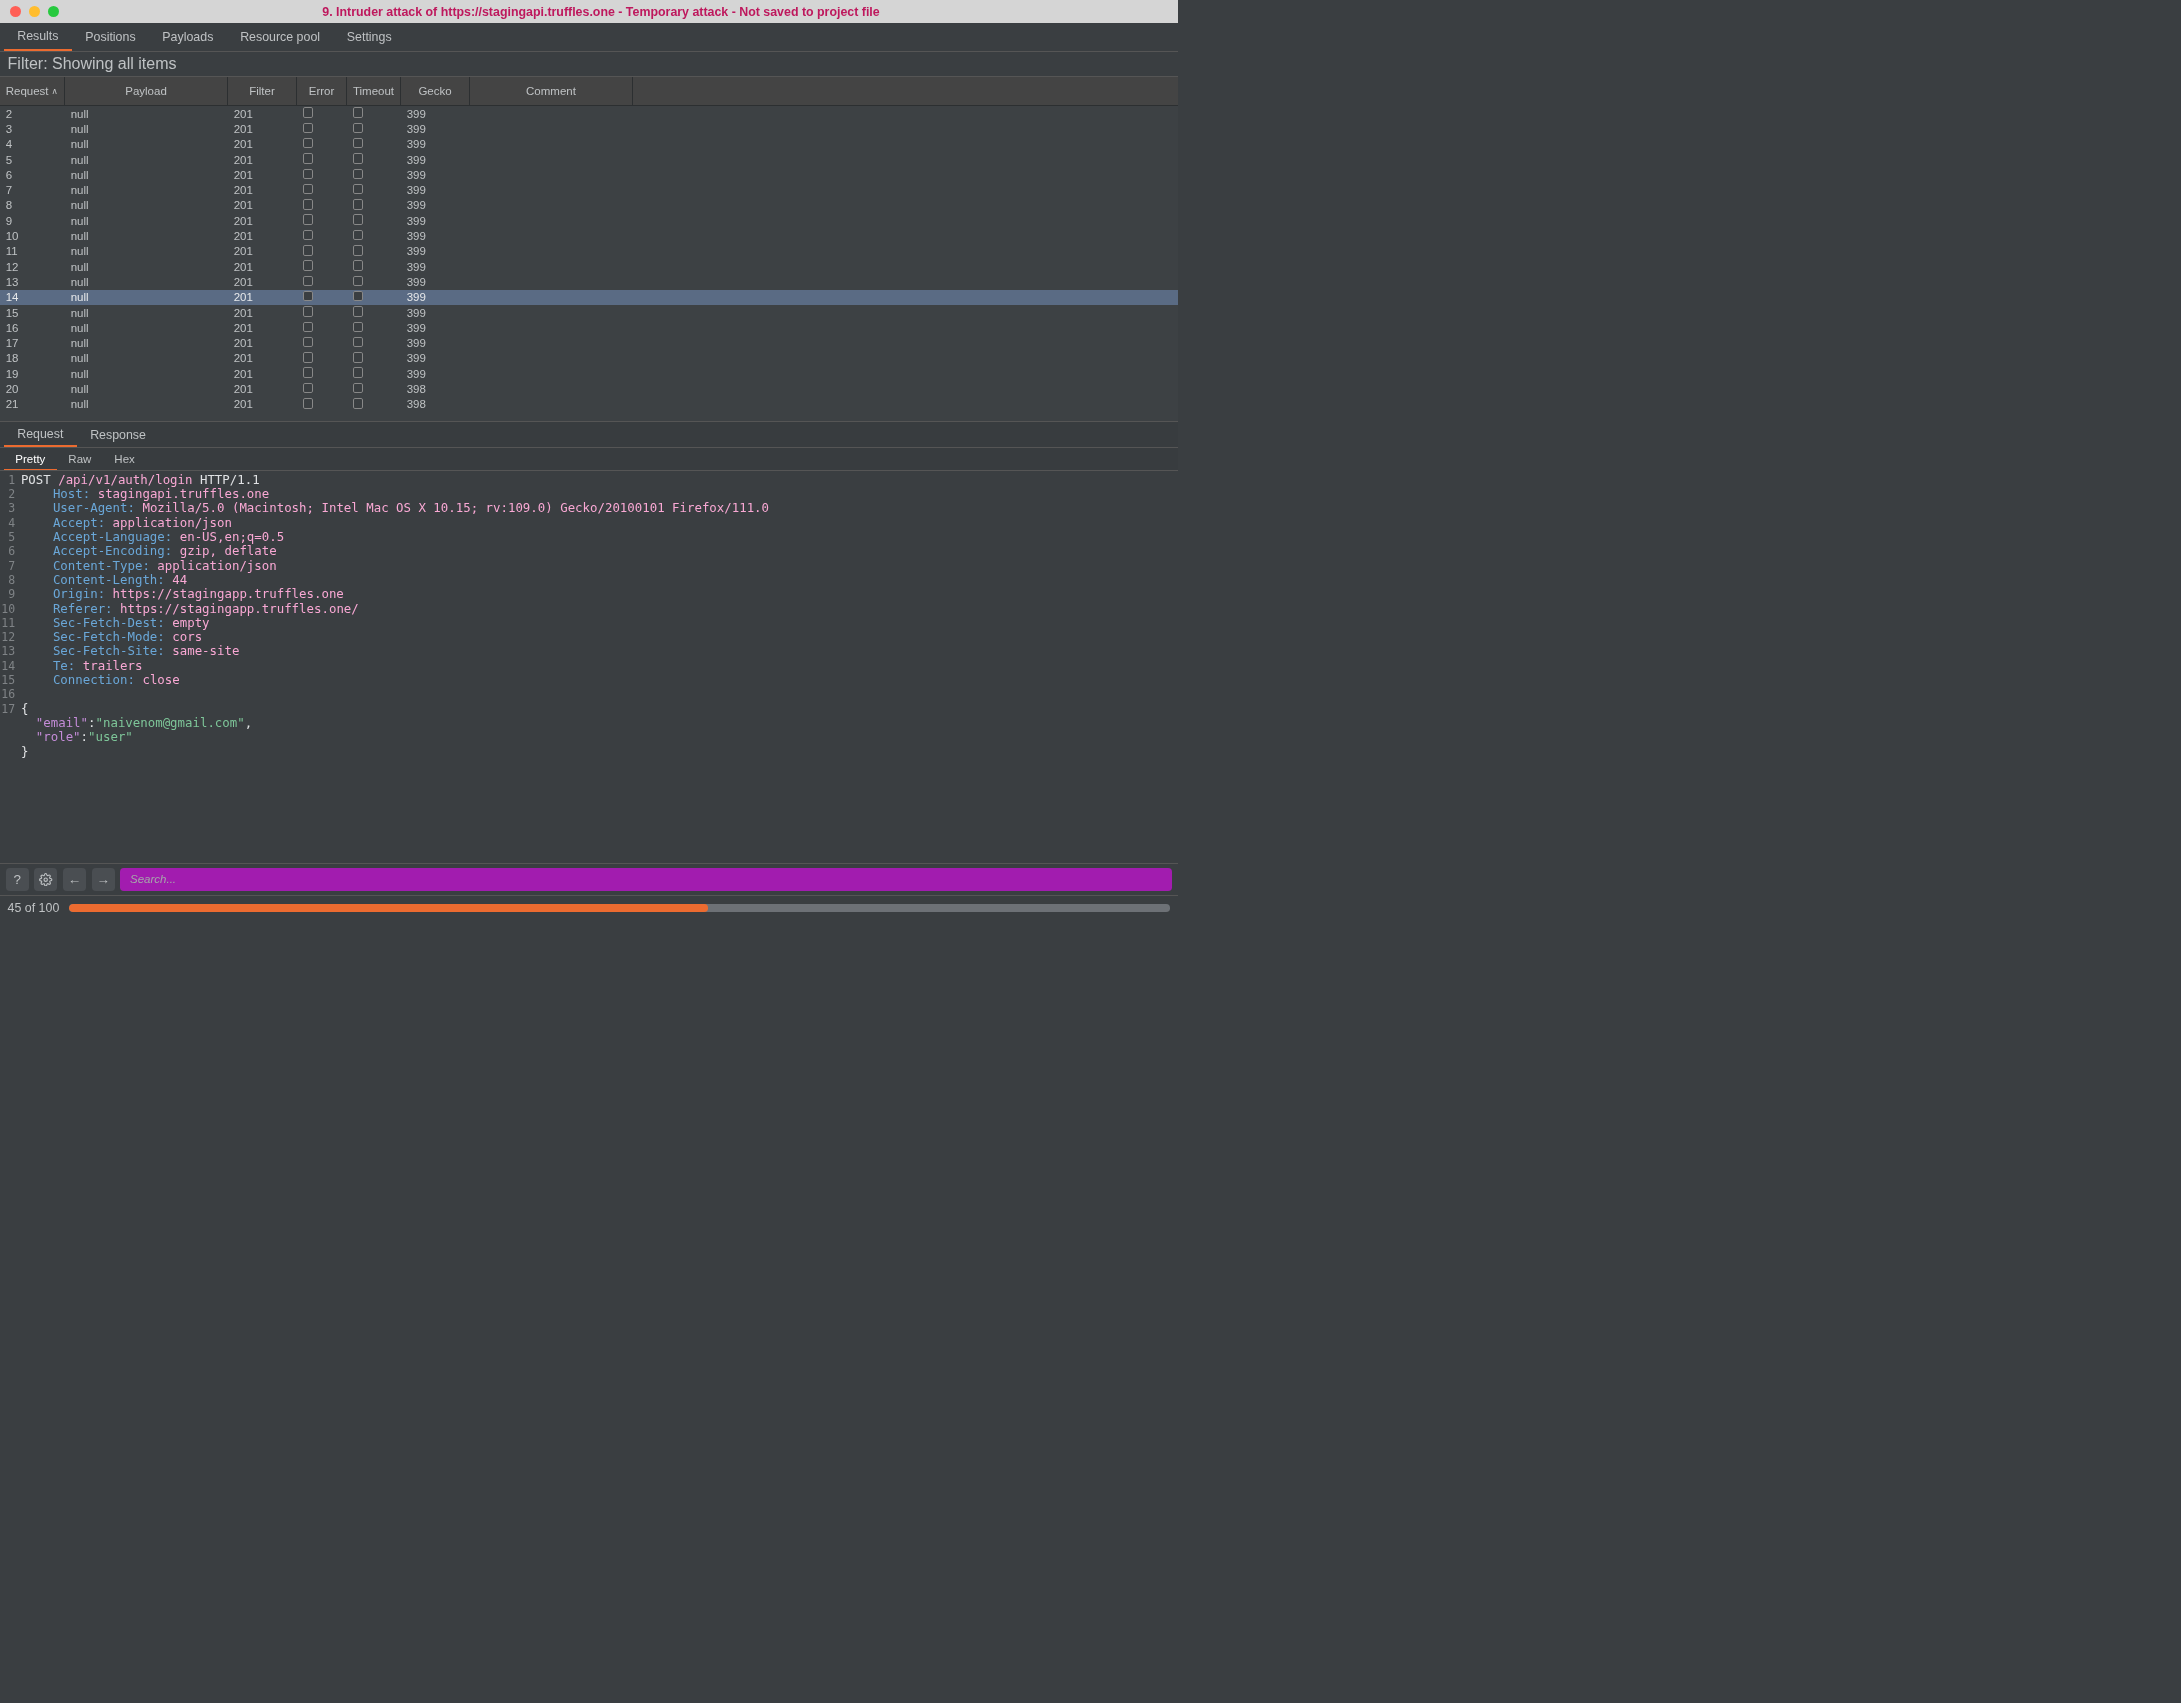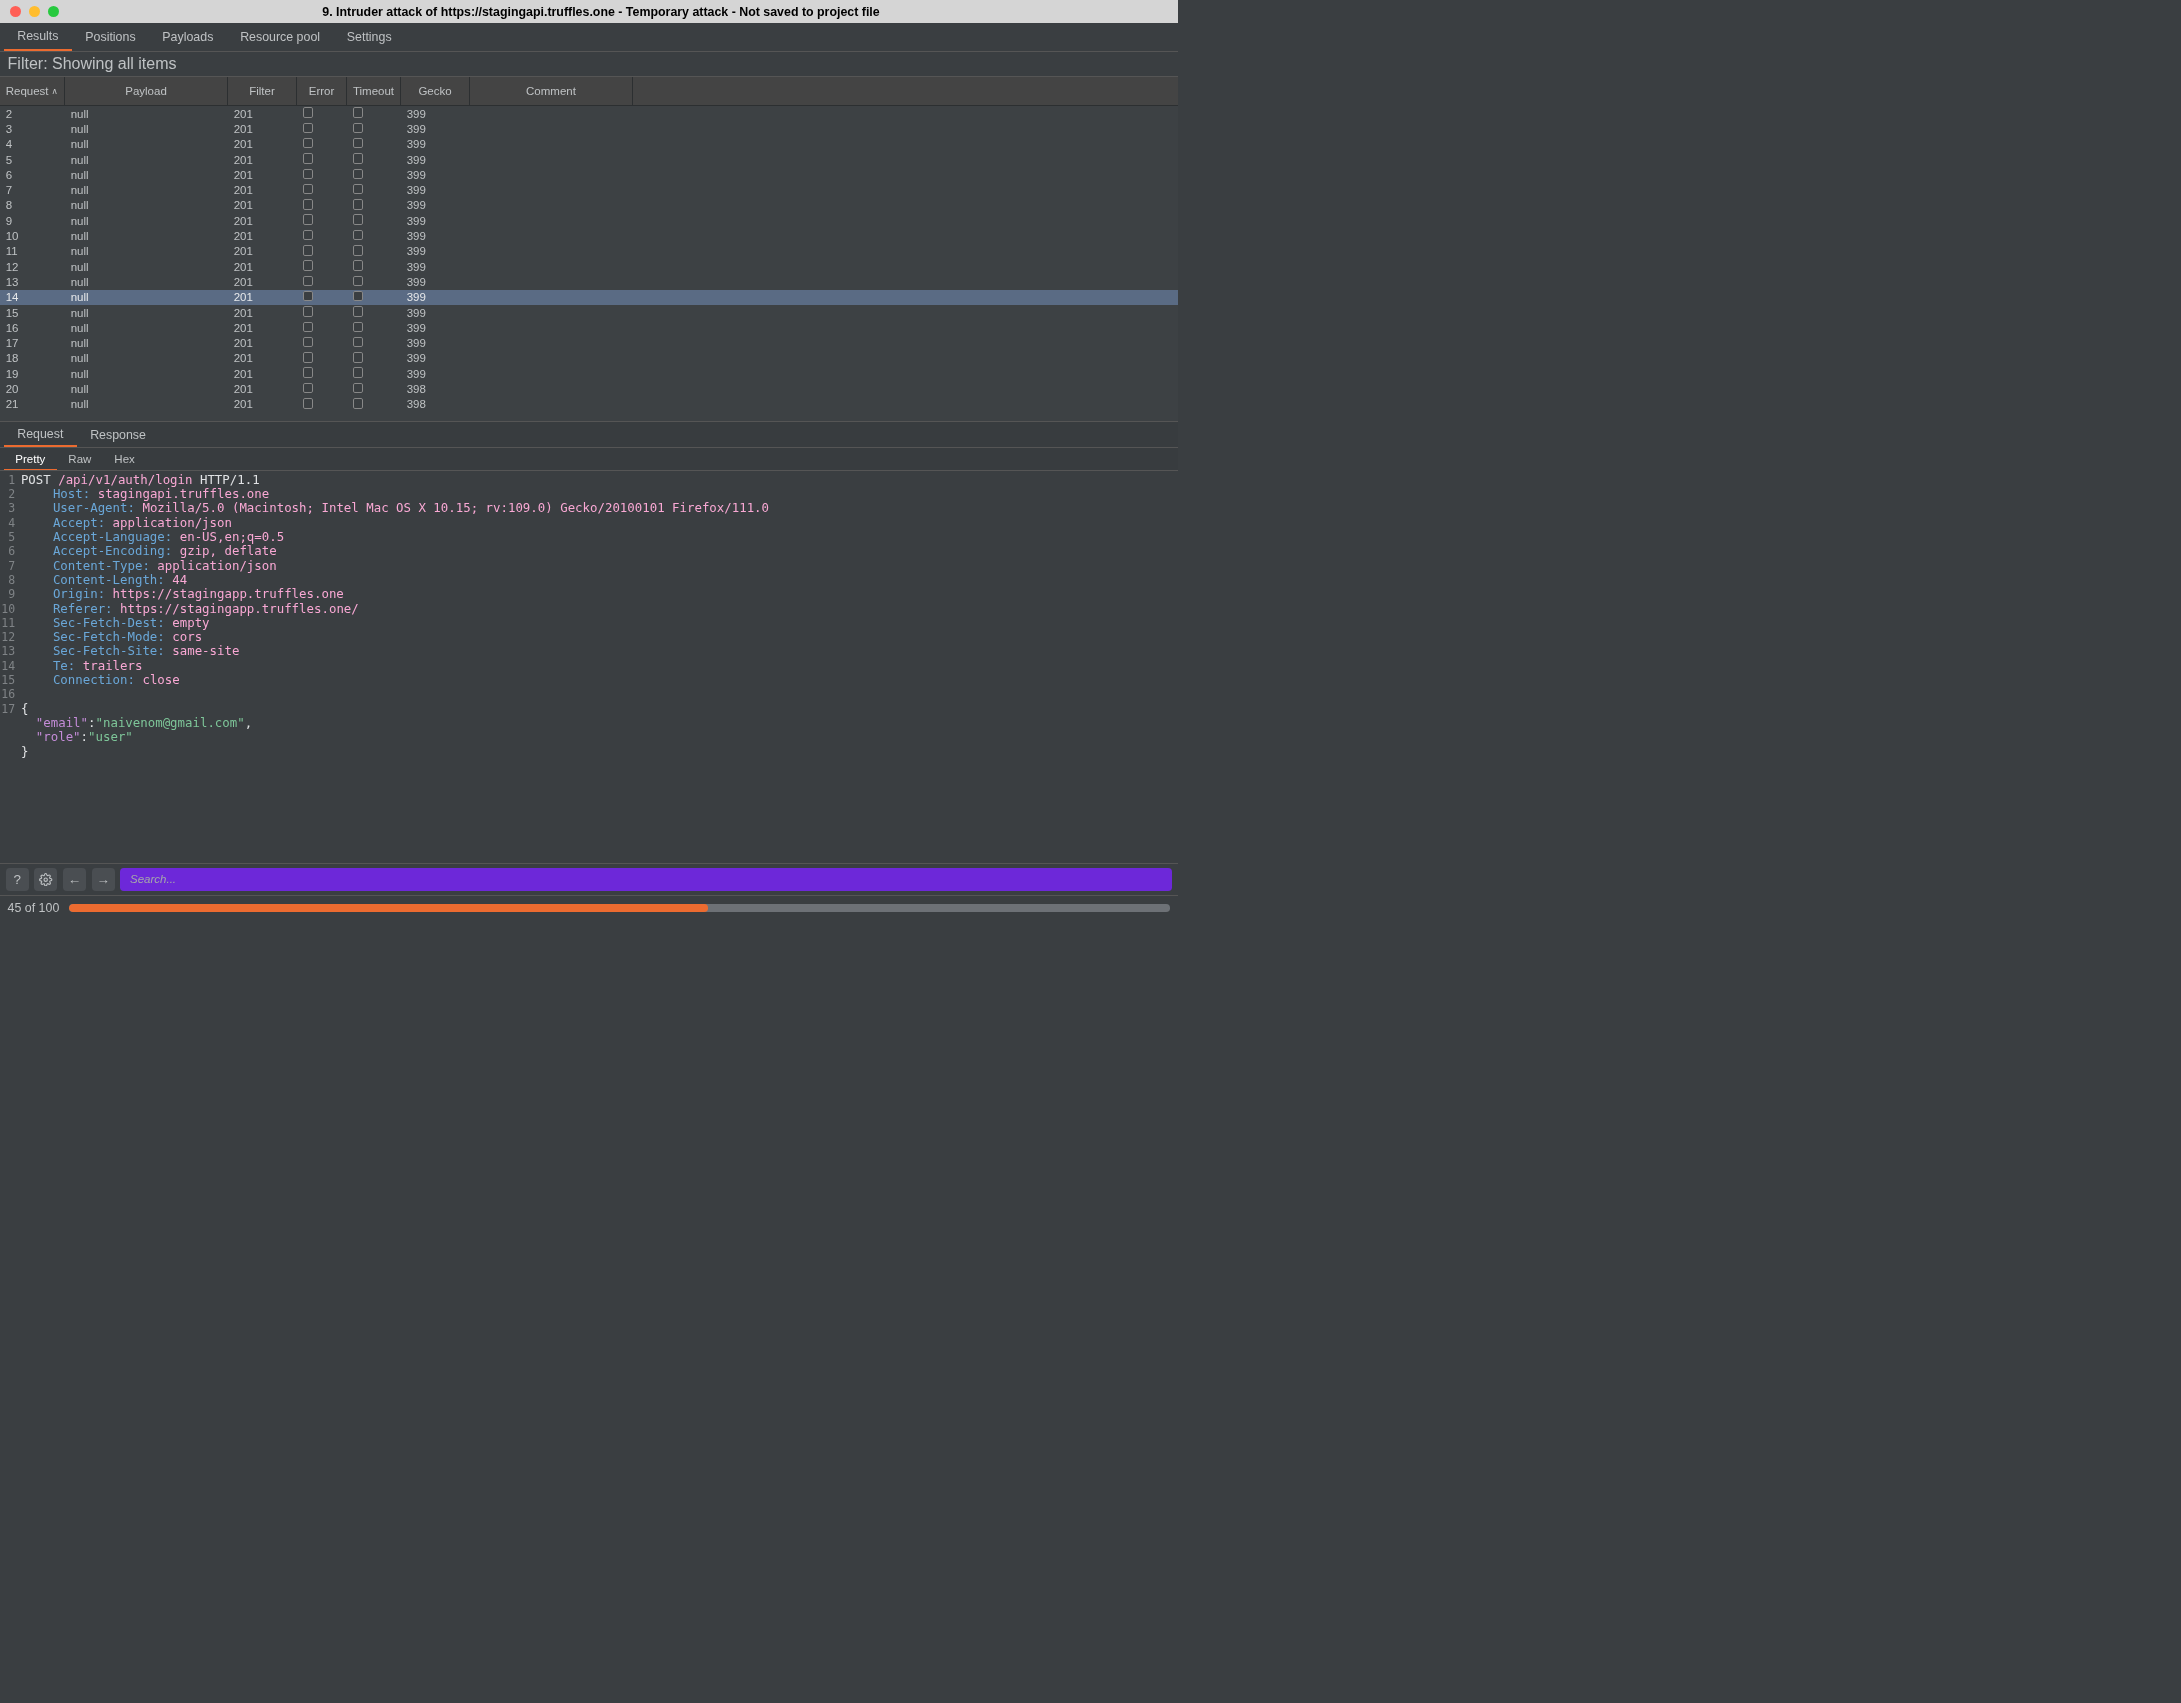--- a/index.html
+++ b/index.html
@@ -22,21 +22,21 @@
     position: relative;
     flex-shrink: 0;
   }
   .traffic-lights { display: flex; gap: 7.6px; padding-left: 9.6px; }
   .traffic-dot { width: 11.5px; height: 11.5px; border-radius: 50%; }
   .dot-red { background: #ff5f56; }
   .dot-yellow { background: #ffbd2e; }
   .dot-green { background: #27c93f; }
   .window-title {
     position: absolute; left: 0; right: 0; text-align: center;
-    font-weight: 600; color: #000000; font-size: 12.4px; pointer-events: none; padding-left: 24px;
+    font-weight: 600; color: #be185d; font-size: 12.4px; pointer-events: none; padding-left: 24px;
   }
   .tabs-row {
     display: flex; height: 29px; background: #3a3e41; border-bottom: 1px solid #555;
     align-items: stretch; flex-shrink: 0; padding: 0 3.8px;
   }
   .tab {
     padding: 0 13.4px; display: flex; align-items: center; color: #bfc2c4;
     cursor: pointer; font-size: 12.4px;
   }
   .tab.active { border-bottom: 2.9px solid #ec6b30; }
@@ -86,21 +86,21 @@
   .bottom-bar {
     height: 32.5px; display: flex; align-items: center; gap: 5.7px;
     padding: 0 5.7px; border-top: 1px solid #555; flex-shrink: 0;
   }
   .icon-btn {
     width: 23px; height: 23px; border-radius: 3.8px; background: #4a4e52;
     display: flex; align-items: center; justify-content: center; color: #bfc2c4;
     cursor: pointer; font-size: 13.4px;
   }
   .search-input {
-    flex: 1; height: 23px; background: #6d28d9; border: none; border-radius: 3.8px;
+    flex: 1; height: 23px; background: #a21caf; border: none; border-radius: 3.8px;
     color: #bfc2c4; padding: 0 9.6px; font-style: italic; font-size: 11.5px;
   }
   .search-input::placeholder { color: #a5a8aa; font-style: italic; }
   .progress-bar {
     height: 25px; display: flex; align-items: center; gap: 9.6px; padding: 0 7.6px;
     border-top: 1px solid #555; flex-shrink: 0;
   }
   .progress-track {
     flex: 1; height: 7.6px; background: #6d7176; border-radius: 3.8px; overflow: hidden;
   }

